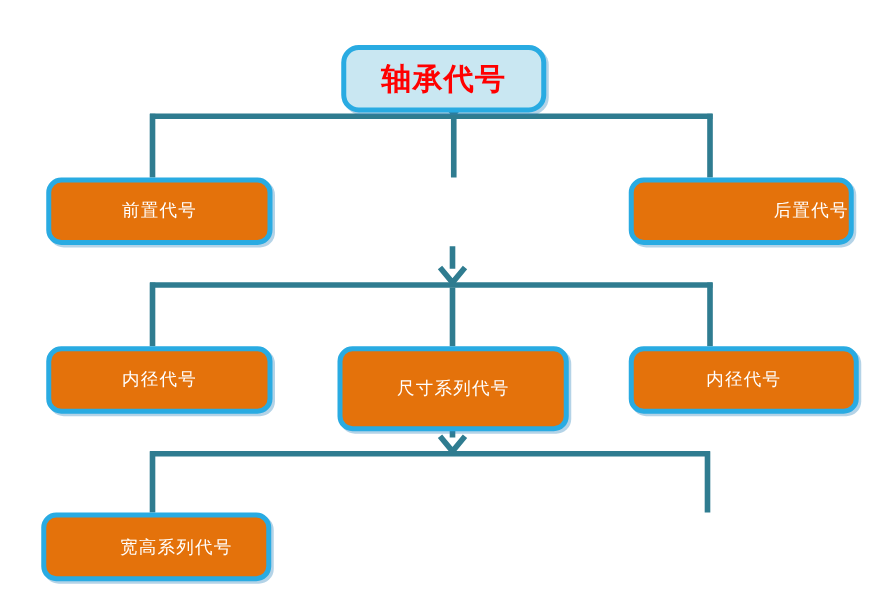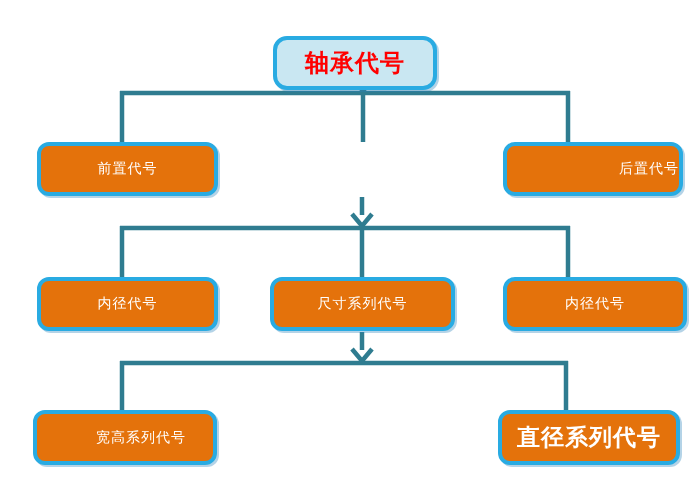--- a/index.html
+++ b/index.html
@@ -108,28 +108,25 @@
   <div class="node" style="left:37px; top:142px; width:181px; height:54px;">
     <span>前置代号</span>
   </div>
   <div class="node" style="left:503px; top:142px; width:180px; height:54px;justify-content:flex-end;">
     <span>后置代号</span>
   </div>
 
   <div class="node" style="left:37px; top:277px; width:181px; height:54px;">
     <span>内径代号</span>
   </div>
-  <div class="node" style="left:270px; top:277px; width:185px; height:54px;justify-content:center;">
+  <div class="node" style="left:270px; top:277px; width:185px; height:68px;justify-content:center;">
     <span>尺寸系列代号</span>
   </div>
   <div class="node" style="left:503px; top:277px; width:184px; height:54px;">
     <span>内径代号</span>
   </div>
 
   <div class="node" style="left:33px; top:410px; width:184px; height:55px;padding-left:32px;">
     <span>宽高系列代号</span>
   </div>
-  <div class="node bold" style="left:498px; top:410px; width:182px; height:55px;">
-    <span>直径系列代号</span>
-  </div>
 
 
 </div>
 
 </body></html>

